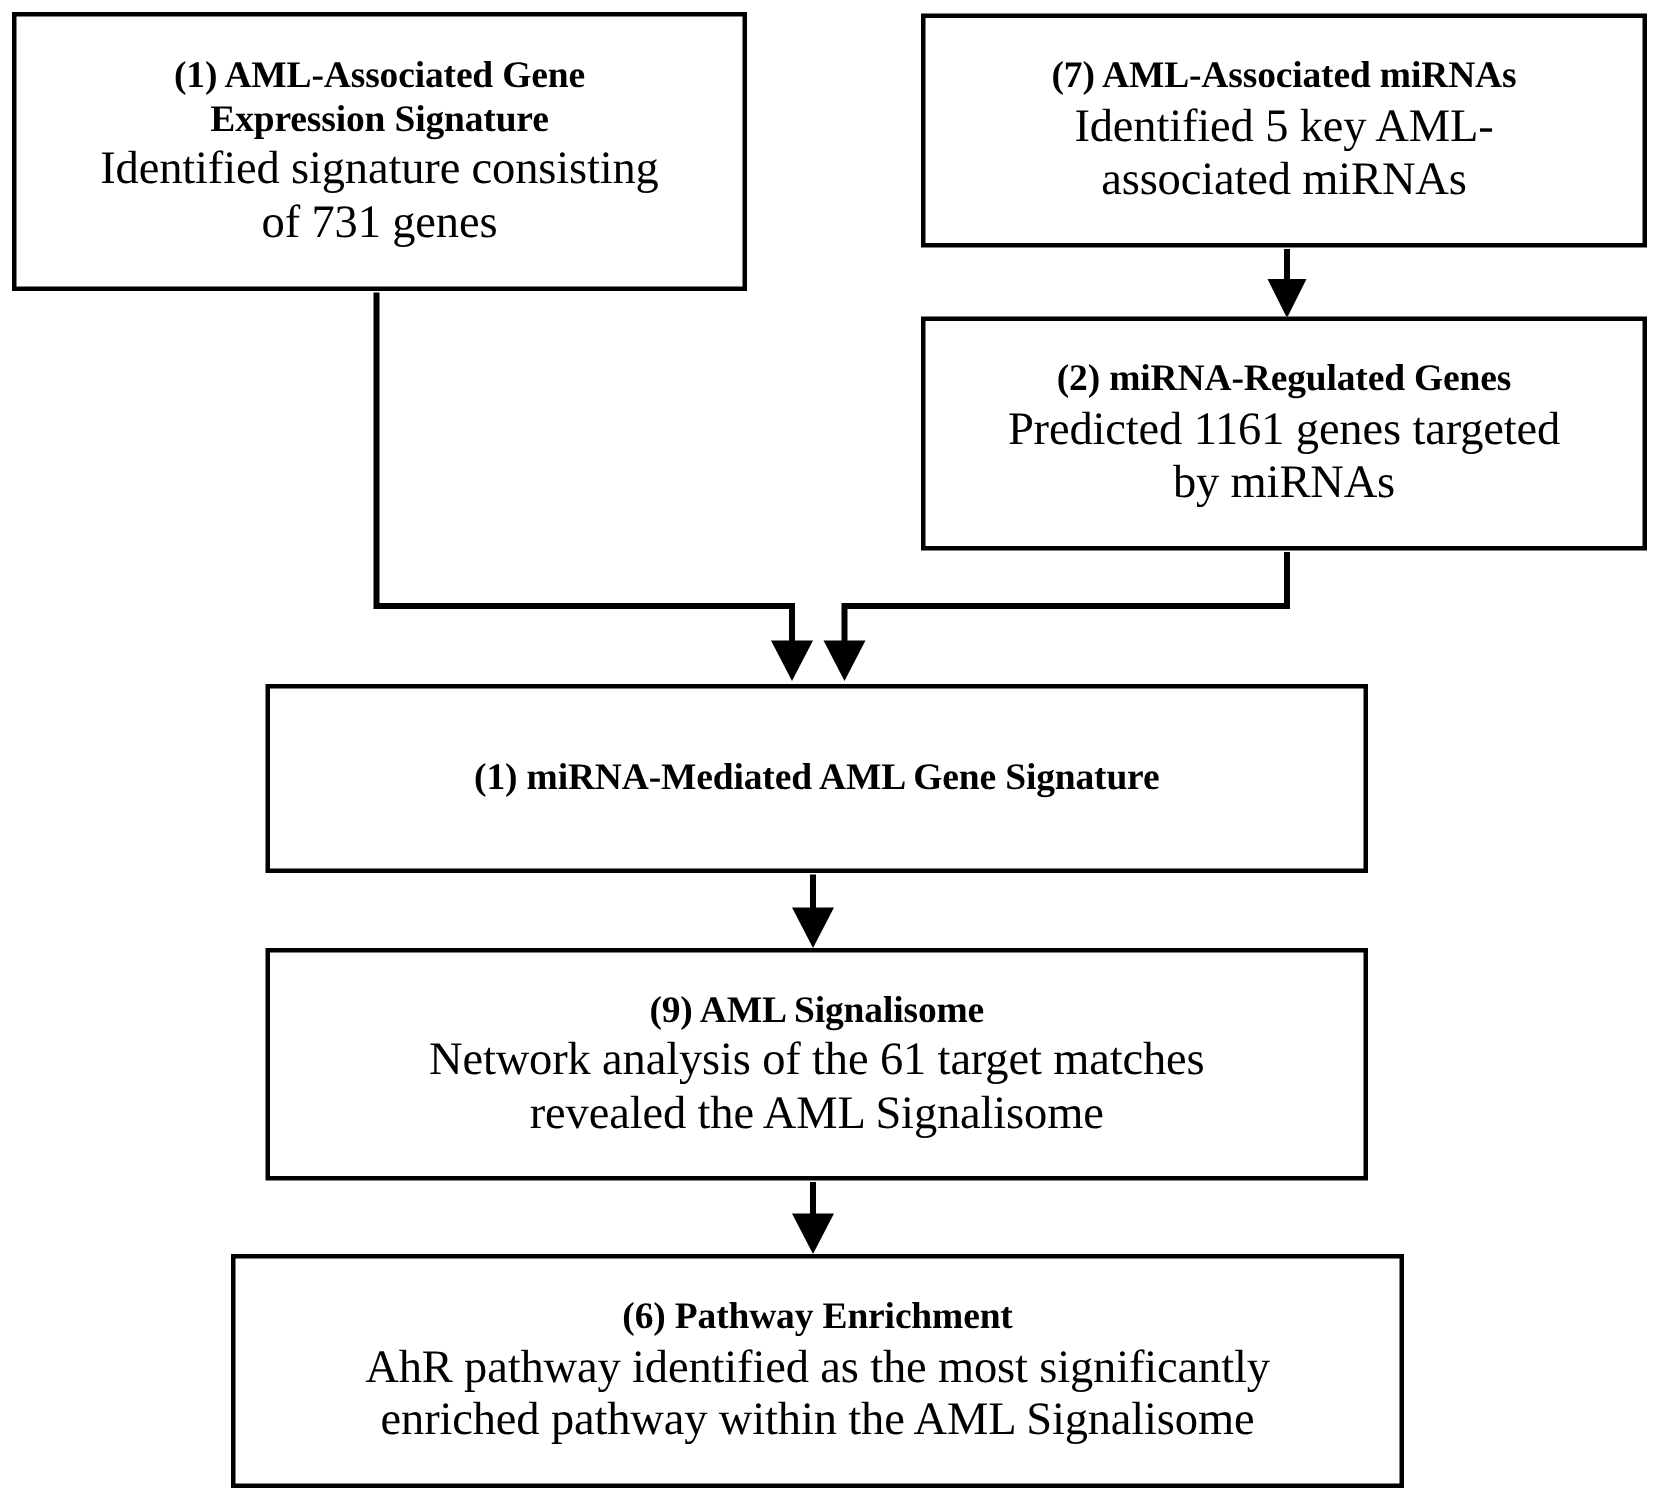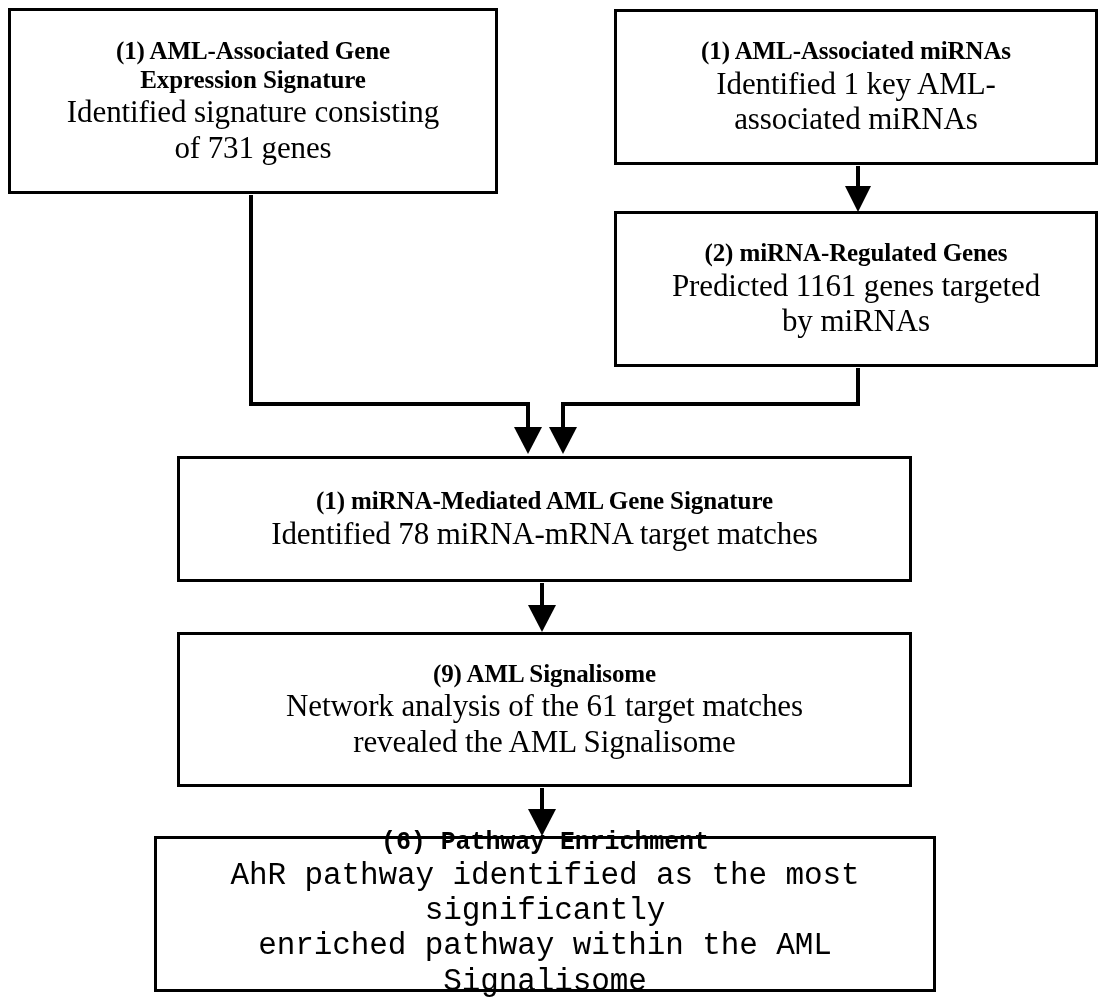--- a/index.html
+++ b/index.html
@@ -39,21 +39,21 @@
     font-size: 31px;
     letter-spacing: -0.1px;
     white-space: pre-line;
   }
   
   #node-1 { left: 8px;   top: 8px;   width: 490px; height: 186px; }
   #node-2 { left: 614px; top: 9px;   width: 484px; height: 156px; }
   #node-3 { left: 614px; top: 211px; width: 484px; height: 156px; }
   #node-4 { left: 177px; top: 456px; width: 735px; height: 126px; }
   #node-5 { left: 177px; top: 632px; width: 735px; height: 155px; }
-  #node-6 { left: 154px; top: 836px; width: 782px; height: 156px; font-family: Liberation Mono, monospace; }
+  #node-6 { left: 154px; top: 836px; width: 782px; height: 156px; }
 
   svg.connectors {
     position: absolute;
     left: 0;
     top: 0;
     width: 1114px;
     height: 1000px;
     pointer-events: none;
   }
   svg.connectors line,
@@ -99,34 +99,33 @@
   </svg>
 
   <div class="node" id="node-1">
     <div class="title">(1) AML-Associated Gene
 Expression Signature</div>
     <div class="body">Identified signature consisting
 of 731 genes</div>
   </div>
 
   <div class="node" id="node-2">
-    <div class="title">(1) AML-Associated miRNAs</div>
-    <div class="body">Identified 1 key AML-
+    <div class="title">(7) AML-Associated miRNAs</div>
+    <div class="body">Identified 5 key AML-
 associated miRNAs</div>
   </div>
 
   <div class="node" id="node-3">
     <div class="title">(2) miRNA-Regulated Genes</div>
     <div class="body">Predicted 1161 genes targeted
 by miRNAs</div>
   </div>
 
   <div class="node" id="node-4">
     <div class="title">(1) miRNA-Mediated AML Gene Signature</div>
-    <div class="body">Identified 78 miRNA-mRNA target matches</div>
   </div>
 
   <div class="node" id="node-5">
     <div class="title">(9) AML Signalisome</div>
     <div class="body">Network analysis of the 61 target matches
 revealed the AML Signalisome</div>
   </div>
 
   <div class="node" id="node-6">
     <div class="title">(6) Pathway Enrichment</div>

